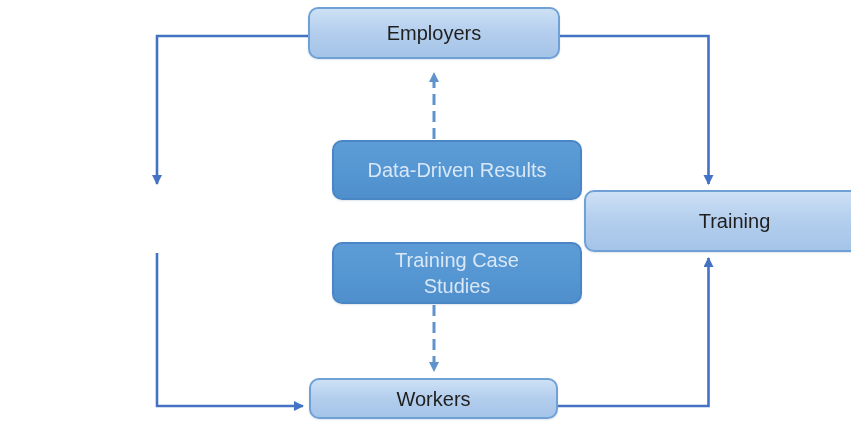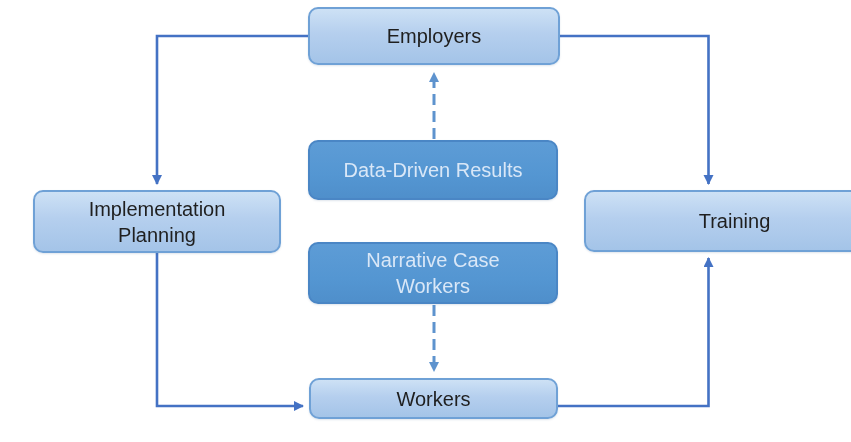--- a/index.html
+++ b/index.html
@@ -39,25 +39,26 @@
   .node.light {
     background: linear-gradient(180deg, #cde1f5 0%, #b5cfee 45%, #a4c4e8 100%);
     border: 2px solid #6fa1d6;
     color: #1f1f1f;
   }
   .node.dark {
     background: linear-gradient(180deg, #5d9cd6 0%, #559if0 0%, #5496d2 60%, #4f8fcb 100%);
     background: linear-gradient(180deg, #5d9cd6 0%, #5496d2 60%, #4f8fcb 100%);
     border: 2px solid #4a86c5;
     color: #d9e7f7;
+    margin-left: 24px;
   }
   .node .label { display: block; }
   .node .label.wrap-2 { max-width: 165px; }
 
-  #node-employers        { left: 308px; top: 7px;   width: 252px; height: 58px; text-align: right; }
+  #node-employers        { left: 308px; top: 7px;   width: 252px; height: 52px; text-align: right; }
   #node-implementation   { left: 33px;  top: 190px; width: 248px; height: 63px; }
   #node-training         { left: 584px; top: 190px; width: 301px; height: 62px; }
   #node-data-driven      { left: 308px; top: 140px; width: 250px; height: 60px; }
   #node-narrative        { left: 308px; top: 242px; width: 250px; height: 62px; }
   #node-workers          { left: 309px; top: 378px; width: 249px; height: 41px; }
 </style>
 </head>
 <body>
 
 <div class="canvas">
@@ -82,33 +83,30 @@
 
     <path d="M 434 139 V 73" fill="none" stroke-width="3" stroke-dasharray="11 6" marker-end="url(#arrow-dashed)" stroke="#5E93CE"></path>
 
     <path d="M 434 305 V 371" fill="none" stroke-width="3" stroke-dasharray="11 6" marker-end="url(#arrow-dashed)" stroke="#5E93CE"></path>
   </svg>
 
   <div class="node light" id="node-employers">
     <span class="label">Employers</span>
   </div>
 
-  <div class="node light" id="node-implementation">
-    <span class="label wrap-2">Implementation Planning</span>
-  </div>
 
   <div class="node light" id="node-training">
     <span class="label">Training</span>
   </div>
 
   <div class="node dark" id="node-data-driven">
     <span class="label">Data-Driven Results</span>
   </div>
 
   <div class="node dark" id="node-narrative">
-    <span class="label wrap-2">Narrative Case Workers</span>
+    <span class="label wrap-2">Training Case Studies</span>
   </div>
 
   <div class="node light" id="node-workers">
     <span class="label">Workers</span>
   </div>
 
 </div>
 
 </body></html>

